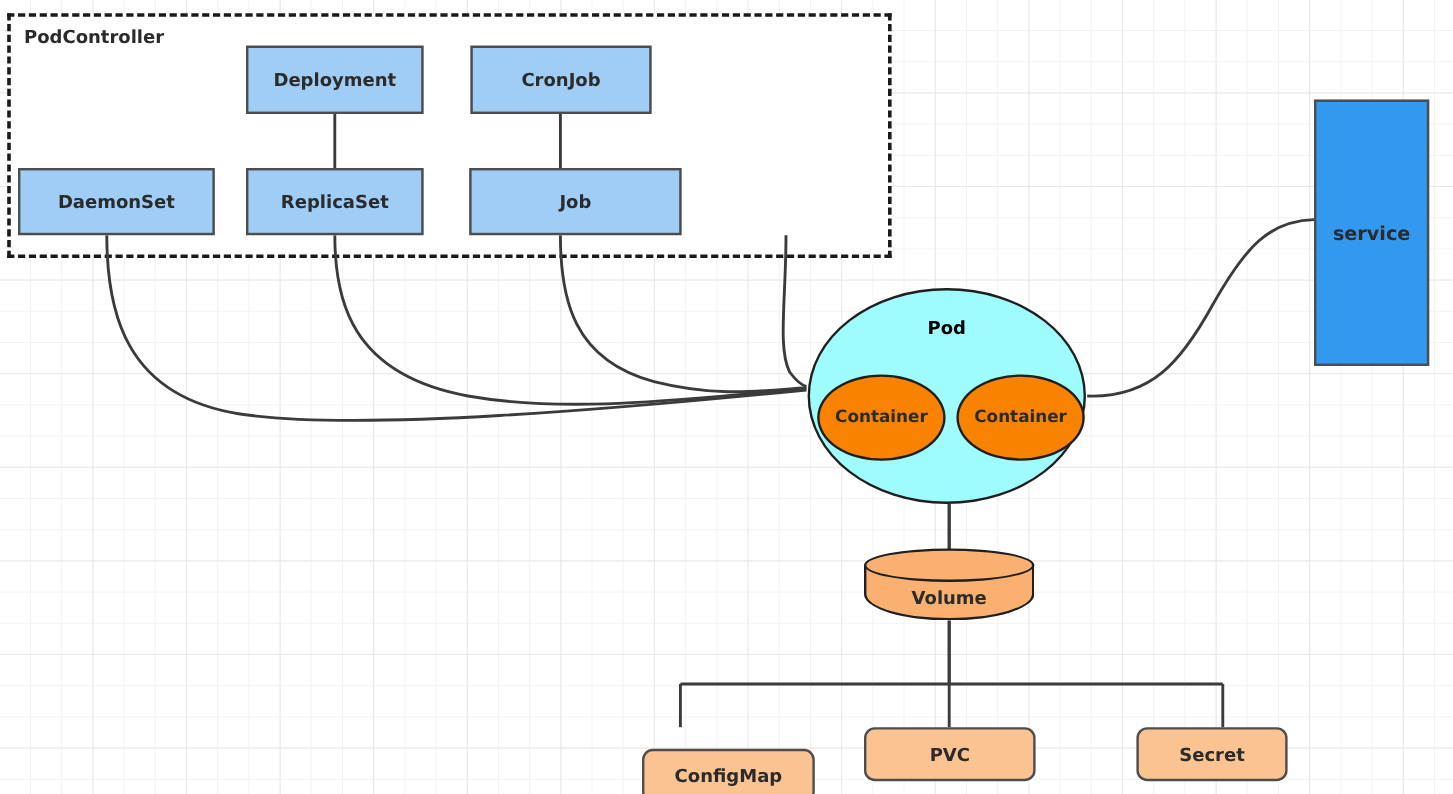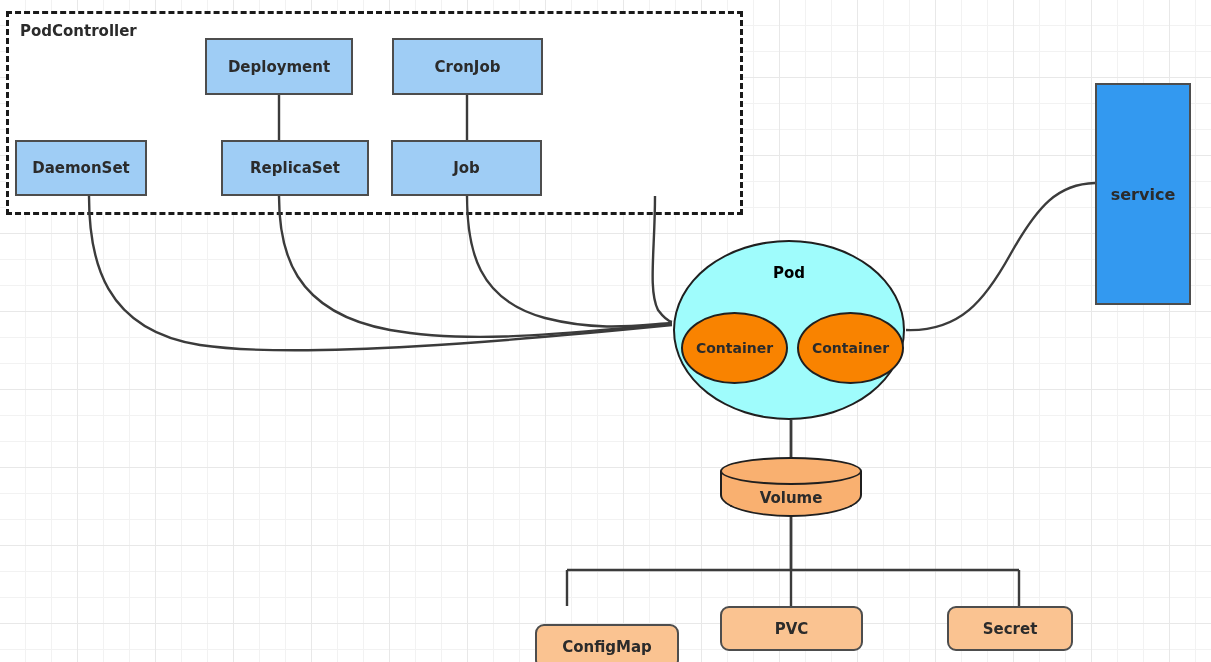--- a/index.html
+++ b/index.html
@@ -190,29 +190,29 @@
   </svg>
 
   <div class="node ctrl" style="left:392px; top:38px; width:151px; height:57px;">
     <span>CronJob</span>
   </div>
 
   <div class="node ctrl" style="left:205px; top:38px; width:148px; height:57px;">
     <span>Deployment</span>
   </div>
 
-  <div class="node ctrl" style="left:15px; top:140px; width:132px; height:56px;">
+  <div class="node ctrl" style="left:15px; top:140px; width:164px; height:56px;">
     <span>DaemonSet</span>
   </div>
 
-  <div class="node ctrl" style="left:205px; top:140px; width:148px; height:56px;margin-left:16px;">
+  <div class="node ctrl" style="left:205px; top:140px; width:148px; height:56px;">
     <span>ReplicaSet</span>
   </div>
 
-  <div class="node ctrl" style="left:391px; top:140px; width:151px; height:56px;">
+  <div class="node ctrl" style="left:391px; top:140px; width:177px; height:56px;">
     <span>Job</span>
   </div>
 
 
   <div class="node service" style="left:1095px; top:72px; width:96px; height:222px;">
     <span>service</span>
   </div>
 
   <div class="node pod" style="left:673px; top:240px; width:232px; height:180px;">
     <span>Pod</span>

